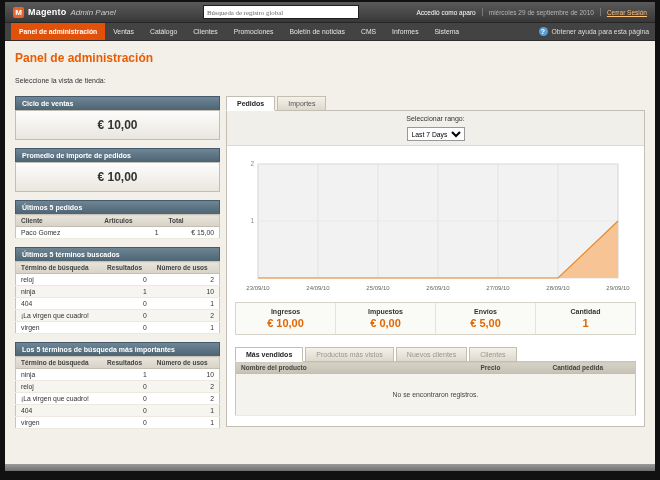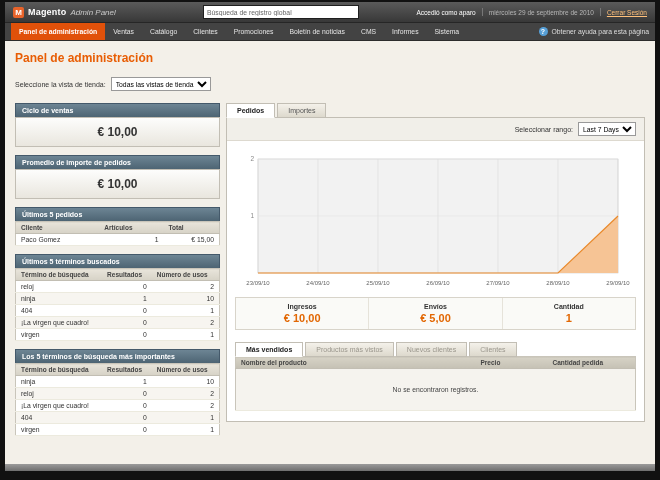--- a/index.html
+++ b/index.html
@@ -9,21 +9,21 @@
   }
   .screen{position:absolute;left:5px;top:2px;width:650px;height:462px;background:#f3f0e9;overflow:hidden;}
   .bottom-strip{position:absolute;left:5px;top:464px;width:650px;height:7px;background:linear-gradient(#9b9b9b,#6e6e6e);}
 
   
   .topbar{height:20px;background:linear-gradient(#5a5a5a,#383838);display:flex;align-items:center;padding:0 8px;border-bottom:1px solid #262626;}
   .logo{display:flex;align-items:center;gap:4px;width:190px;cursor:pointer;}
   .logo-icon{width:11px;height:11px;background:#e8632a;color:#fff;border-radius:2px;font-size:8px;font-weight:bold;display:inline-flex;align-items:center;justify-content:center;}
   .brand{color:#fff;font-weight:bold;font-size:9px;letter-spacing:.2px;}
   .brand-suffix{color:#c9c9c9;font-size:8px;font-style:italic;}
-  .search-input{width:148px;height:12px;font-size:6.8px;border:1px solid #1f1f1f;padding:0 3px;color:#666;background:#fff;font-family:Liberation Sans, sans-serif;}
+  .search-input{width:148px;height:12px;font-size:6.8px;border:1px solid #1f1f1f;padding:0 3px;color:#666;background:#fff;font-family:Liberation Serif, serif;}
   .session{margin-left:auto;display:flex;align-items:center;gap:6px;font-size:6.5px;white-space:nowrap;}
   .session .user{color:#fff;}
   .session .date{color:#b5b5b5;}
   .session .sep{width:1px;height:8px;background:#777;display:inline-block;}
   .logout{color:#ffc07a;text-decoration:underline;cursor:pointer;}
 
   
   .navbar{height:17px;background:#434343;display:flex;align-items:stretch;padding:0 6px;border-bottom:1px solid #2c2c2c;}
   .nav-item{color:#e4e4e4;font-size:6.8px;padding:0 8px;display:flex;align-items:center;cursor:pointer;white-space:nowrap;}
   .nav-item.active{background:#e1510a;color:#fff;font-weight:bold;}
@@ -49,21 +49,21 @@
   .mini tbody tr:nth-child(even) td{background:#f7f5f0;}
   .mini tbody tr{cursor:pointer;}
   .num{text-align:right;}
 
   
   .tabs{display:flex;gap:2px;margin-bottom:-1px;position:relative;z-index:2;}
   .tab{font-size:7px;padding:3px 10px;border:1px solid #c2beb4;background:linear-gradient(#f4f1ea,#ddd9cd);color:#555;cursor:pointer;white-space:nowrap;}
   .tab.active{background:#fff;border-bottom-color:#fff;font-weight:bold;color:#222;}
   .tab.dim{color:#9a968c;}
   .grid-panel{border:1px solid #c2beb4;background:#fff;position:relative;z-index:1;}
-  .range-row{background:#f1efe9;border-bottom:1px solid #ddd9cf;padding:4px 8px;display:flex;justify-content:flex-end;align-items:center;gap:5px;font-size:7px;color:#333;}
+  .range-row{background:#f1efe9;border-bottom:1px solid #ddd9cf;padding:4px 8px;display:flex;justify-content:flex-end;align-items:center;gap:5px;font-size:7px;color:#333;flex-direction:column;}
   .chart-wrap{display:flex;justify-content:center;padding:8px 6px 0;}
   .chart-wrap svg text{font-family:"Liberation Sans",sans-serif;}
   .stats-row{display:flex;border:1px solid #d8d4ca;background:#fafaf7;margin:8px;}
   .stat{flex:1;text-align:center;padding:5px 0;}
   .stat + .stat{border-left:1px solid #e6e3da;}
   .stat-label{font-size:7px;font-weight:bold;color:#333;}
   .stat-value{font-size:11px;font-weight:bold;color:#e26703;margin-top:2px;}
   .bottom-section{margin:12px 8px 10px;}
   .products th{background:linear-gradient(#d6d2c6,#c5c1b4);}
   .products th.w-precio{width:18%;}
@@ -105,23 +105,20 @@
       <span class="help-icon">?</span>
       <span>Obtener ayuda para esta página</span>
     </div>
   </div>
 
   <div class="content">
     <div class="page-title">Panel de administración</div>
 
     <div class="store-row">
       <span>Seleccione la vista de tienda:</span>
-      <select>
-        <option>Todas las vistas de tienda</option>
-      </select>
     </div>
 
     <div class="cols">
 
       <div class="col-left">
 
         <div class="card">
           <div class="panel-head">Ciclo de ventas</div>
           <div class="value-box">€ 10,00</div>
         </div>
@@ -272,20 +269,24 @@
                 <text x="378" y="136" font-size="6" fill="#666" text-anchor="middle">29/09/10</text>
               </svg>
             </div>
 
           <div class="stats-row">
             <div class="stat">
               <div class="stat-label">Ingresos</div>
               <div class="stat-value">€ 10,00</div>
             </div>
             <div class="stat">
+              <div class="stat-label">Impuestos</div>
+              <div class="stat-value">€ 0,00</div>
+            </div>
+            <div class="stat">
               <div class="stat-label">Envíos</div>
               <div class="stat-value">€ 5,00</div>
             </div>
             <div class="stat">
               <div class="stat-label">Cantidad</div>
               <div class="stat-value">1</div>
             </div>
           </div>
 
           <div class="bottom-section">

